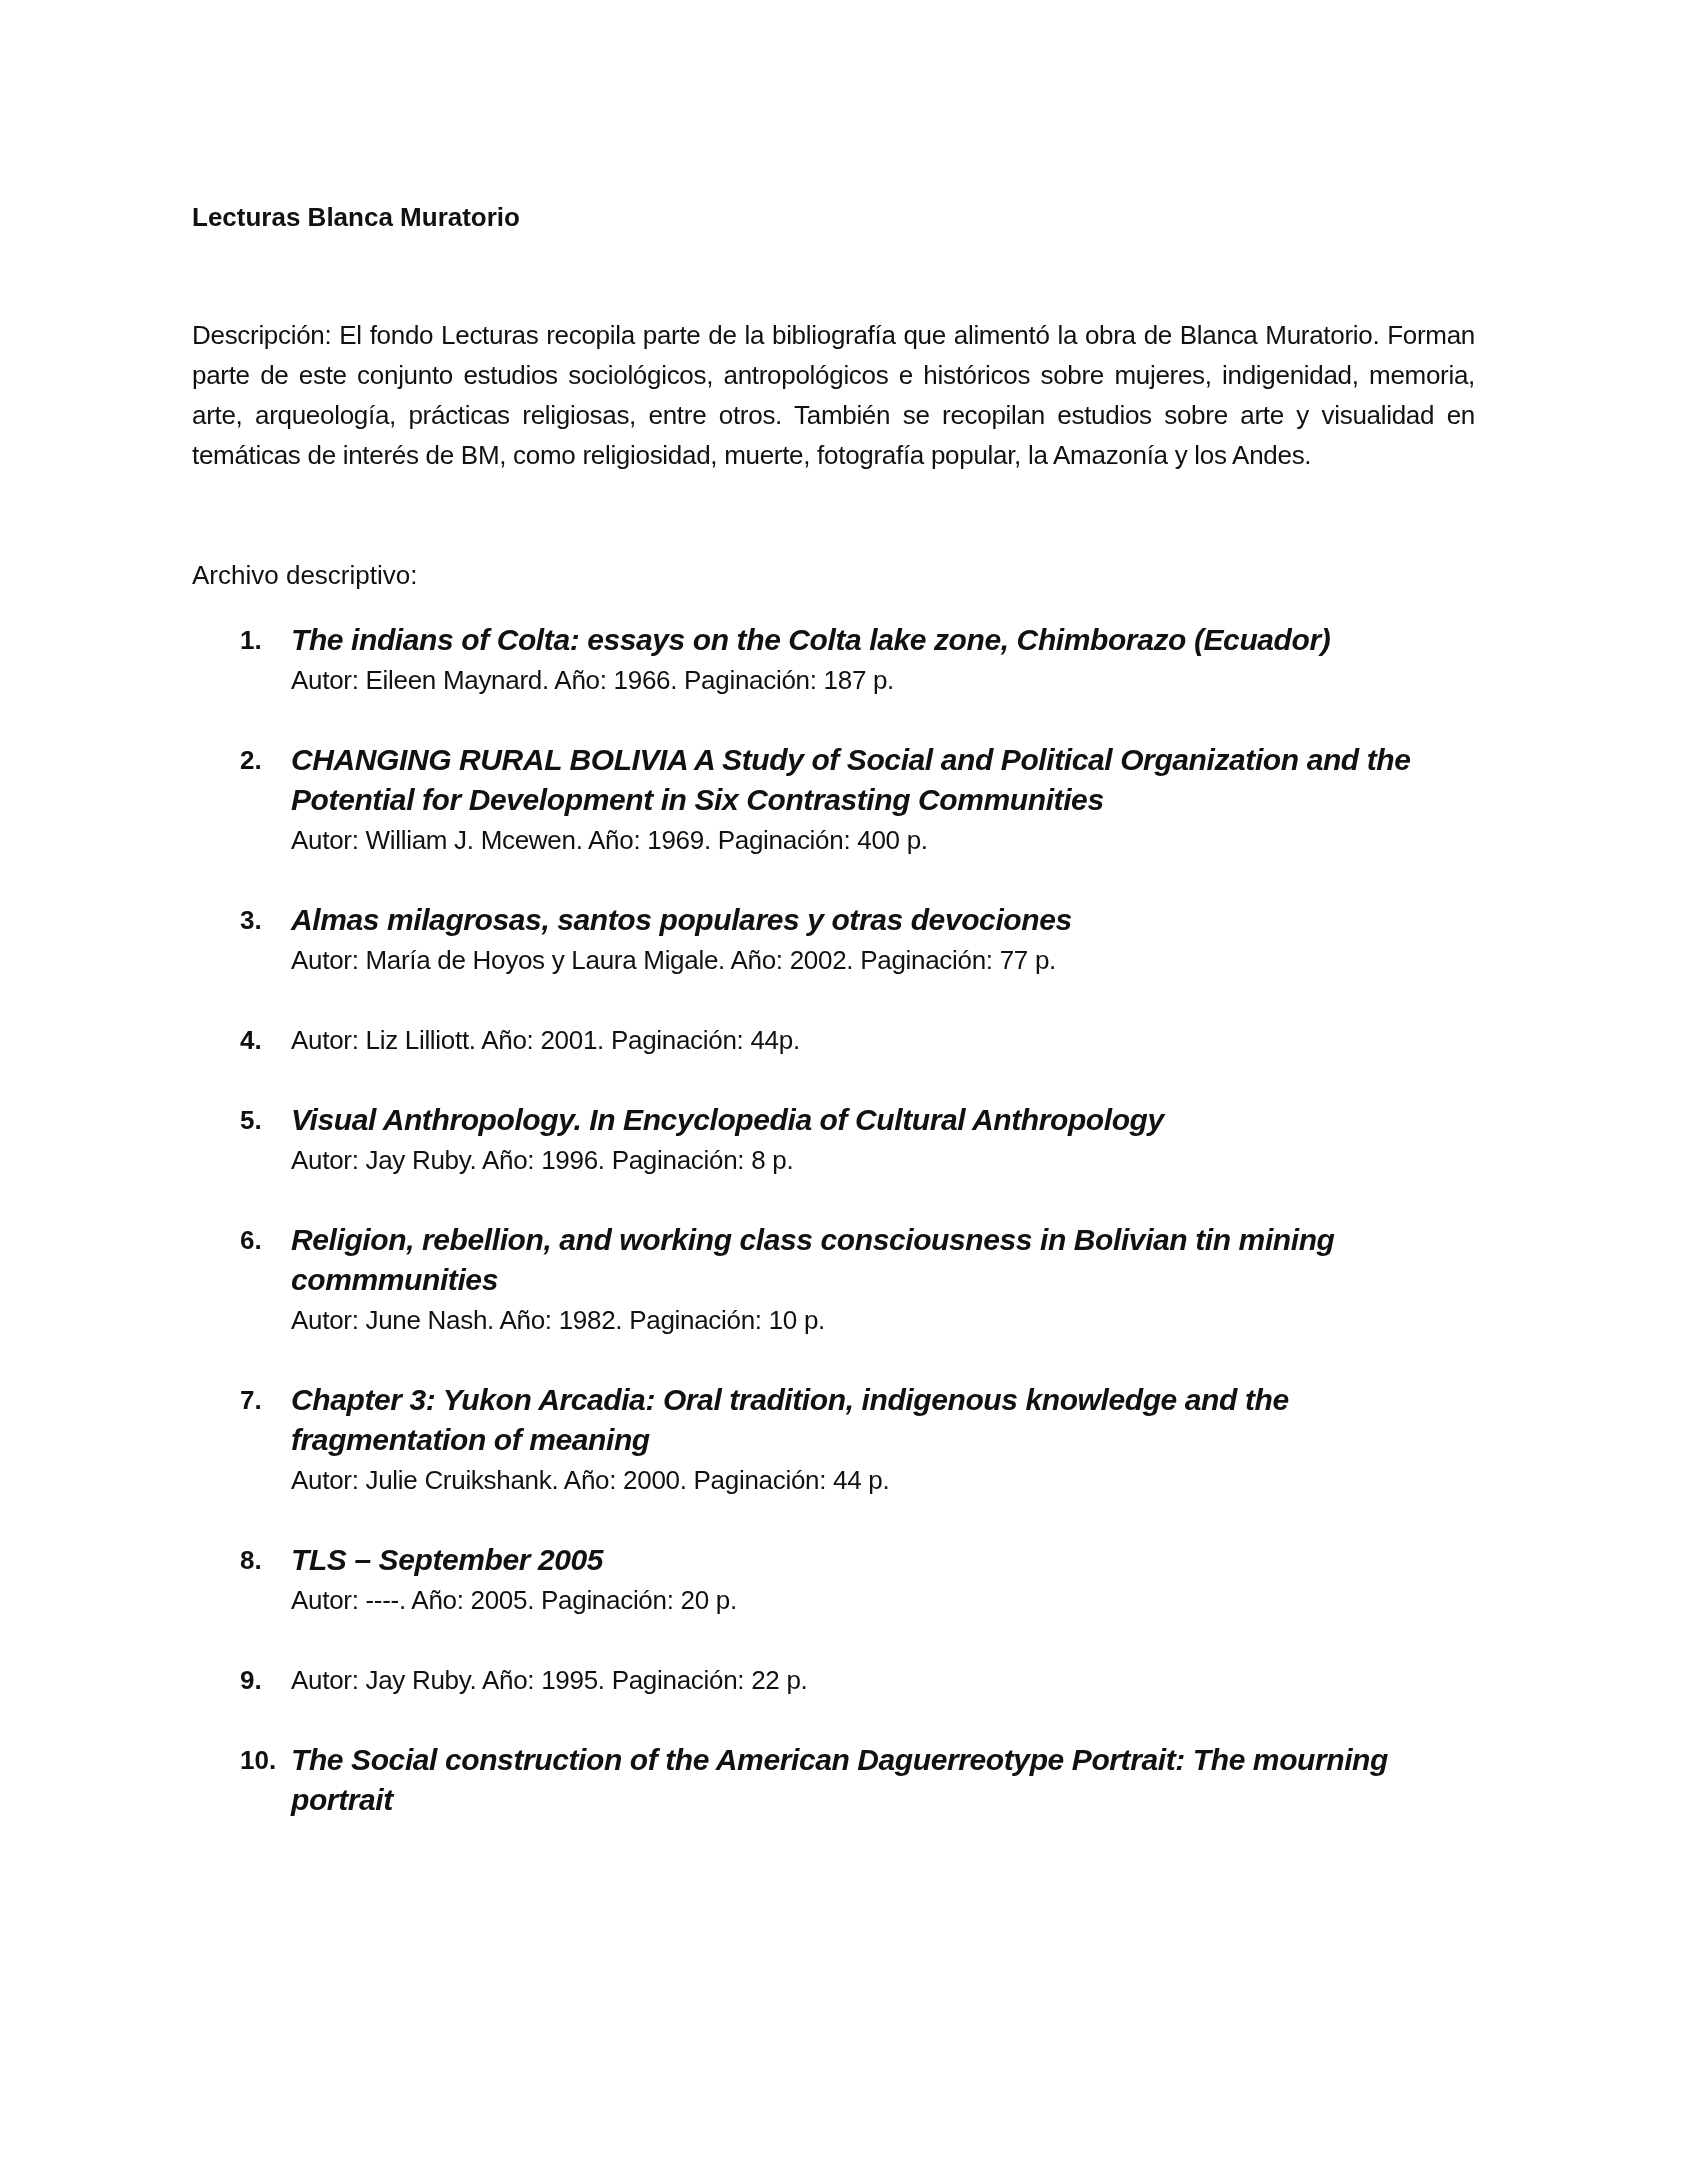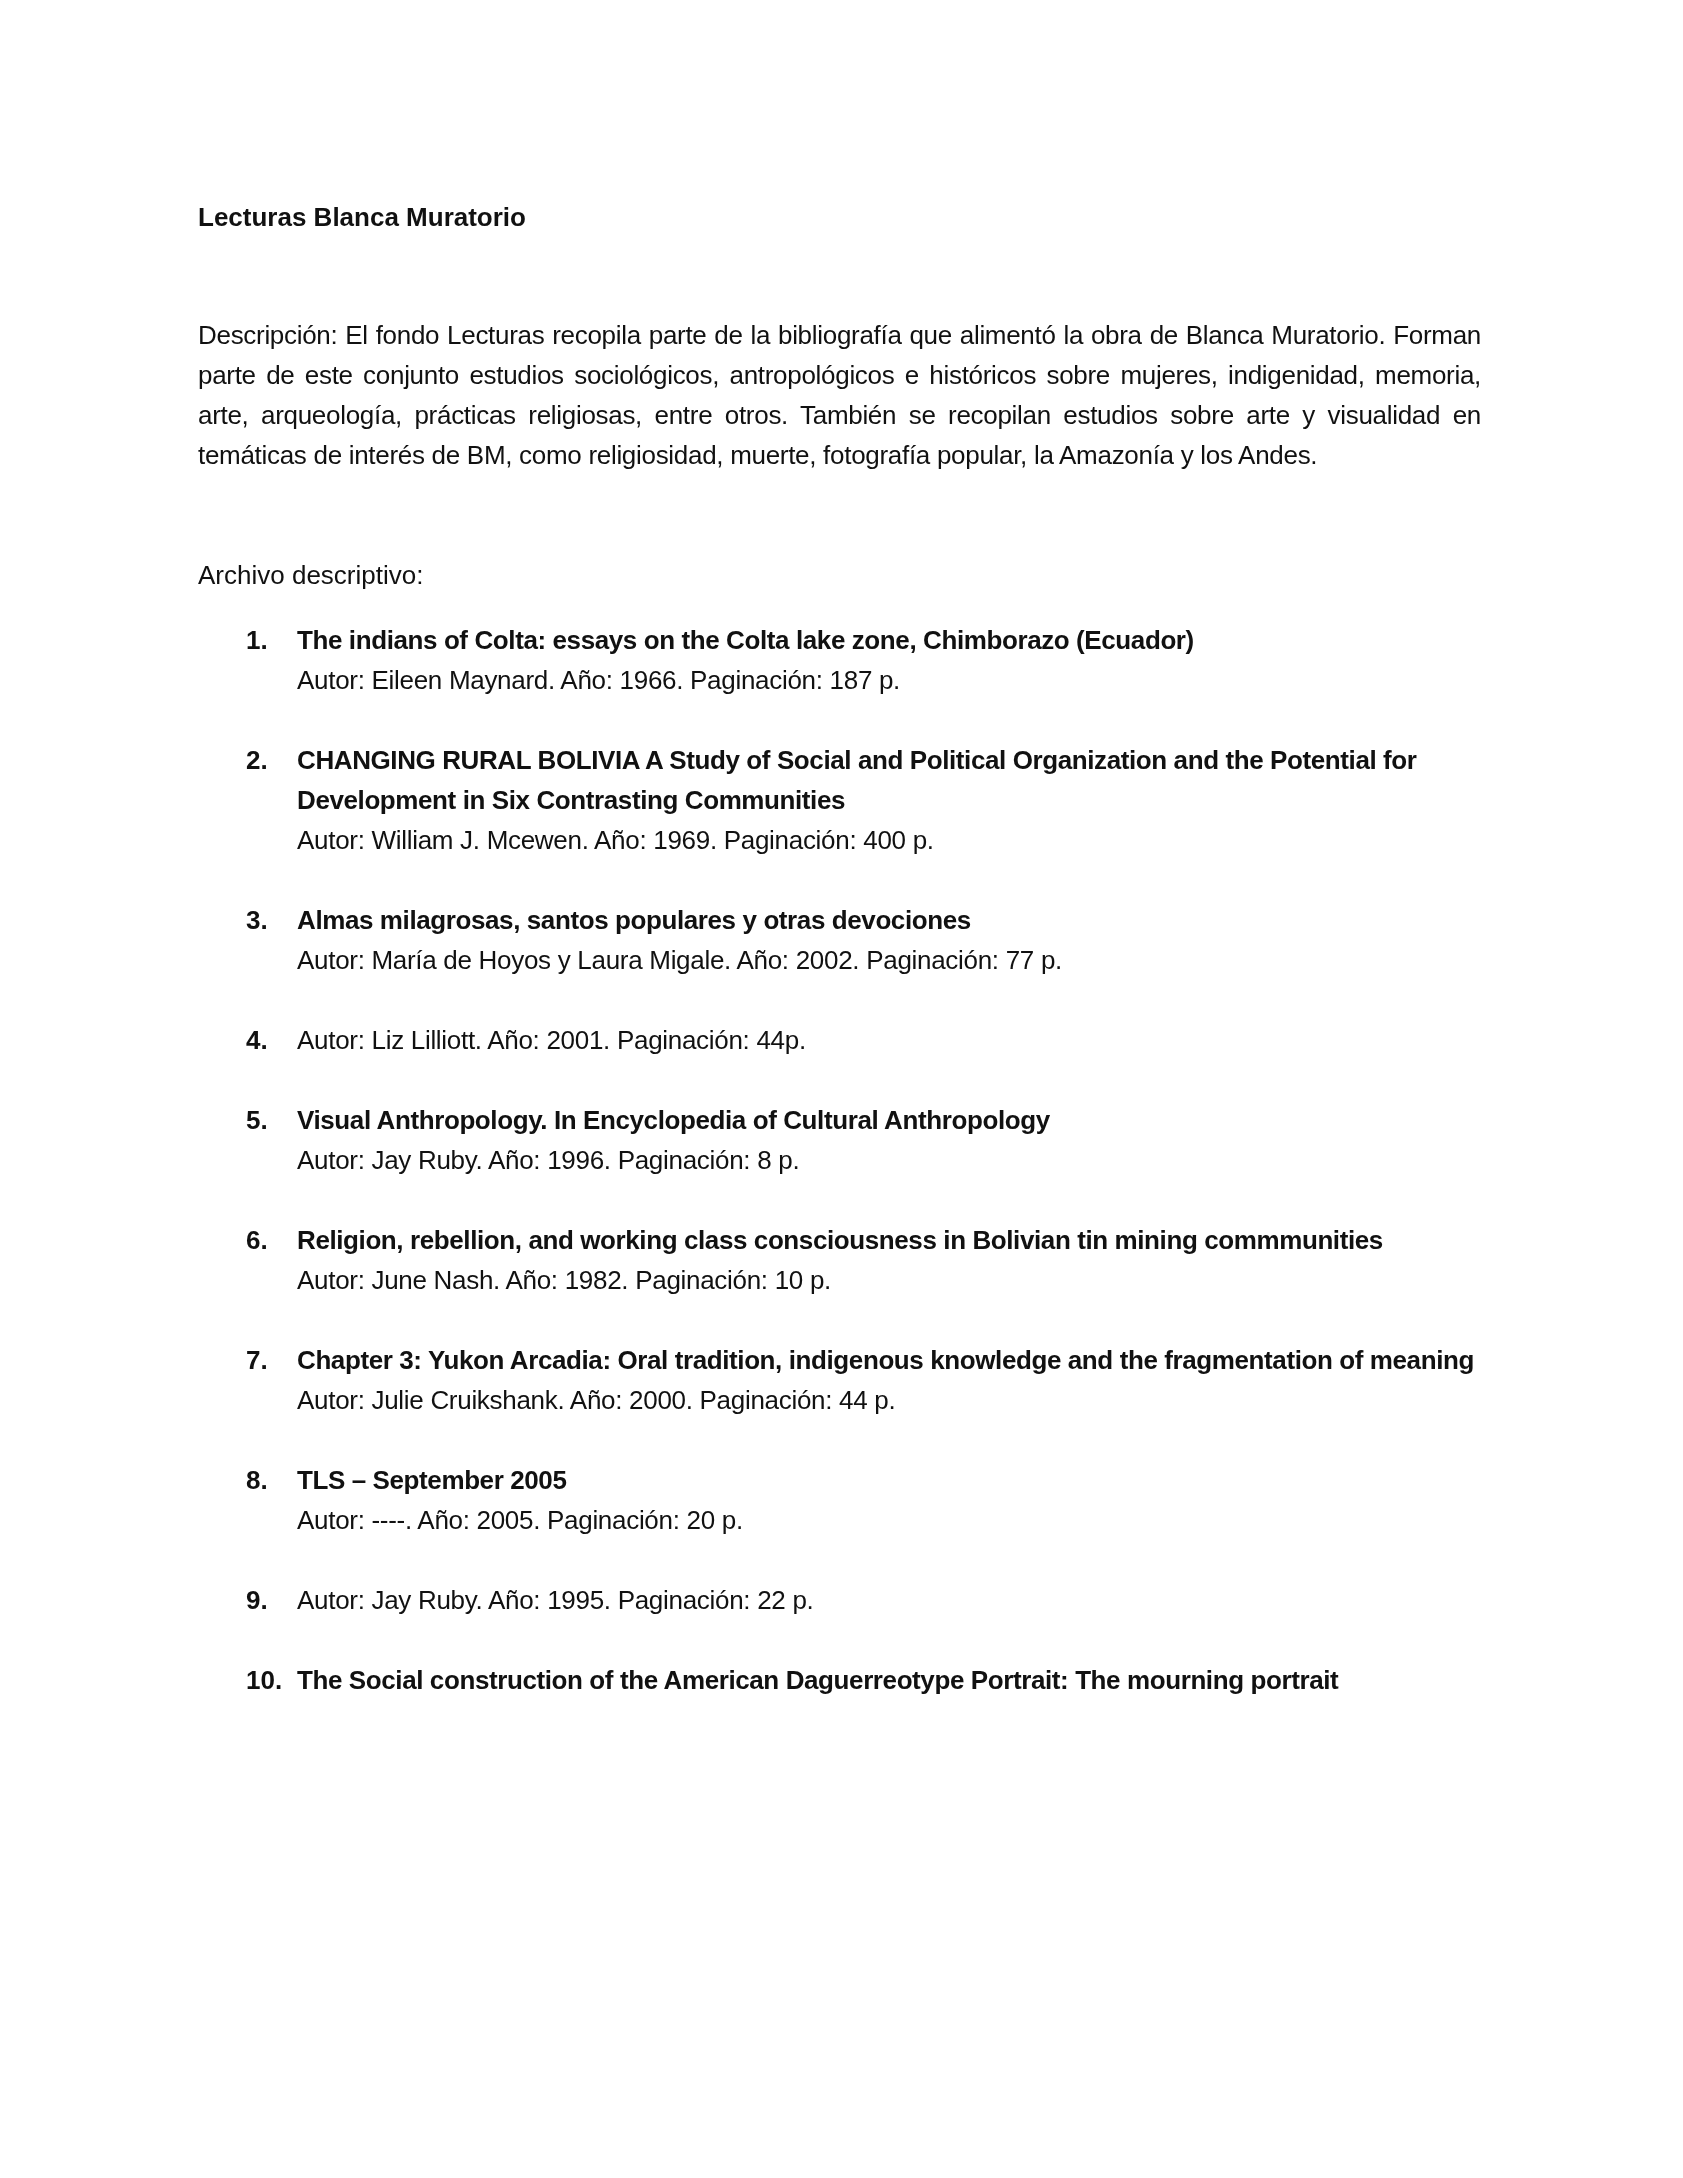--- a/index.html
+++ b/index.html
@@ -1,33 +1,33 @@
 <!DOCTYPE html>
 <html><head>
   <meta charset="utf-8">
   <style>
     html, body { margin: 0; padding: 0; background: #ffffff; }
     body {
       width: 1683px; height: 2178px; position: relative; overflow: hidden;
       font-family: "Liberation Sans", sans-serif; color: #111111;
     }
-    .page { position: absolute; left: 198px; top: 200px; width: 1283px; }
+    .page { position: absolute; left: 192px; top: 200px; width: 1283px; }
     .title { font-weight: bold; font-size: 26px; line-height: 34px; margin: 0; }
     .desc {
       margin: 81px 0 0 0; font-size: 26px; line-height: 40px;
       text-align: justify; letter-spacing: -0.3px;
     }
     .archivo { margin: 83px 0 16px 0; font-size: 26px; line-height: 34px; }
     ol.items { list-style: none; margin: 28px 0 0 0; padding: 0; }
     ol.items li { position: relative; padding-left: 99px; margin-bottom: 40px; }
     .num {
       position: absolute; left: 48px; top: 0; font-weight: bold;
       font-size: 26px; line-height: 40px;
     }
-    .item-title { font-weight: bold; font-size: 26px; line-height: 40px; letter-spacing: -0.4px; }
+    .item-title { font-weight: bold; font-size: 30px; line-height: 40px; letter-spacing: -0.4px; font-style: italic; }
     .item-meta { font-size: 26px; line-height: 40px; letter-spacing: -0.3px; }
   </style>
 </head>
 <body>
 
 <div class="page">
   <h1 class="title">Lecturas Blanca Muratorio</h1>
   <p class="desc">Descripción: El fondo Lecturas recopila parte de la bibliografía que alimentó la obra de Blanca Muratorio. Forman parte de este conjunto estudios sociológicos, antropológicos e históricos sobre mujeres, indigenidad, memoria, arte, arqueología, prácticas religiosas, entre otros. También se recopilan estudios sobre arte y visualidad en temáticas de interés de BM, como religiosidad, muerte, fotografía popular, la Amazonía y los Andes.</p>
   <p class="archivo">Archivo descriptivo:</p>
   <ol class="items">

